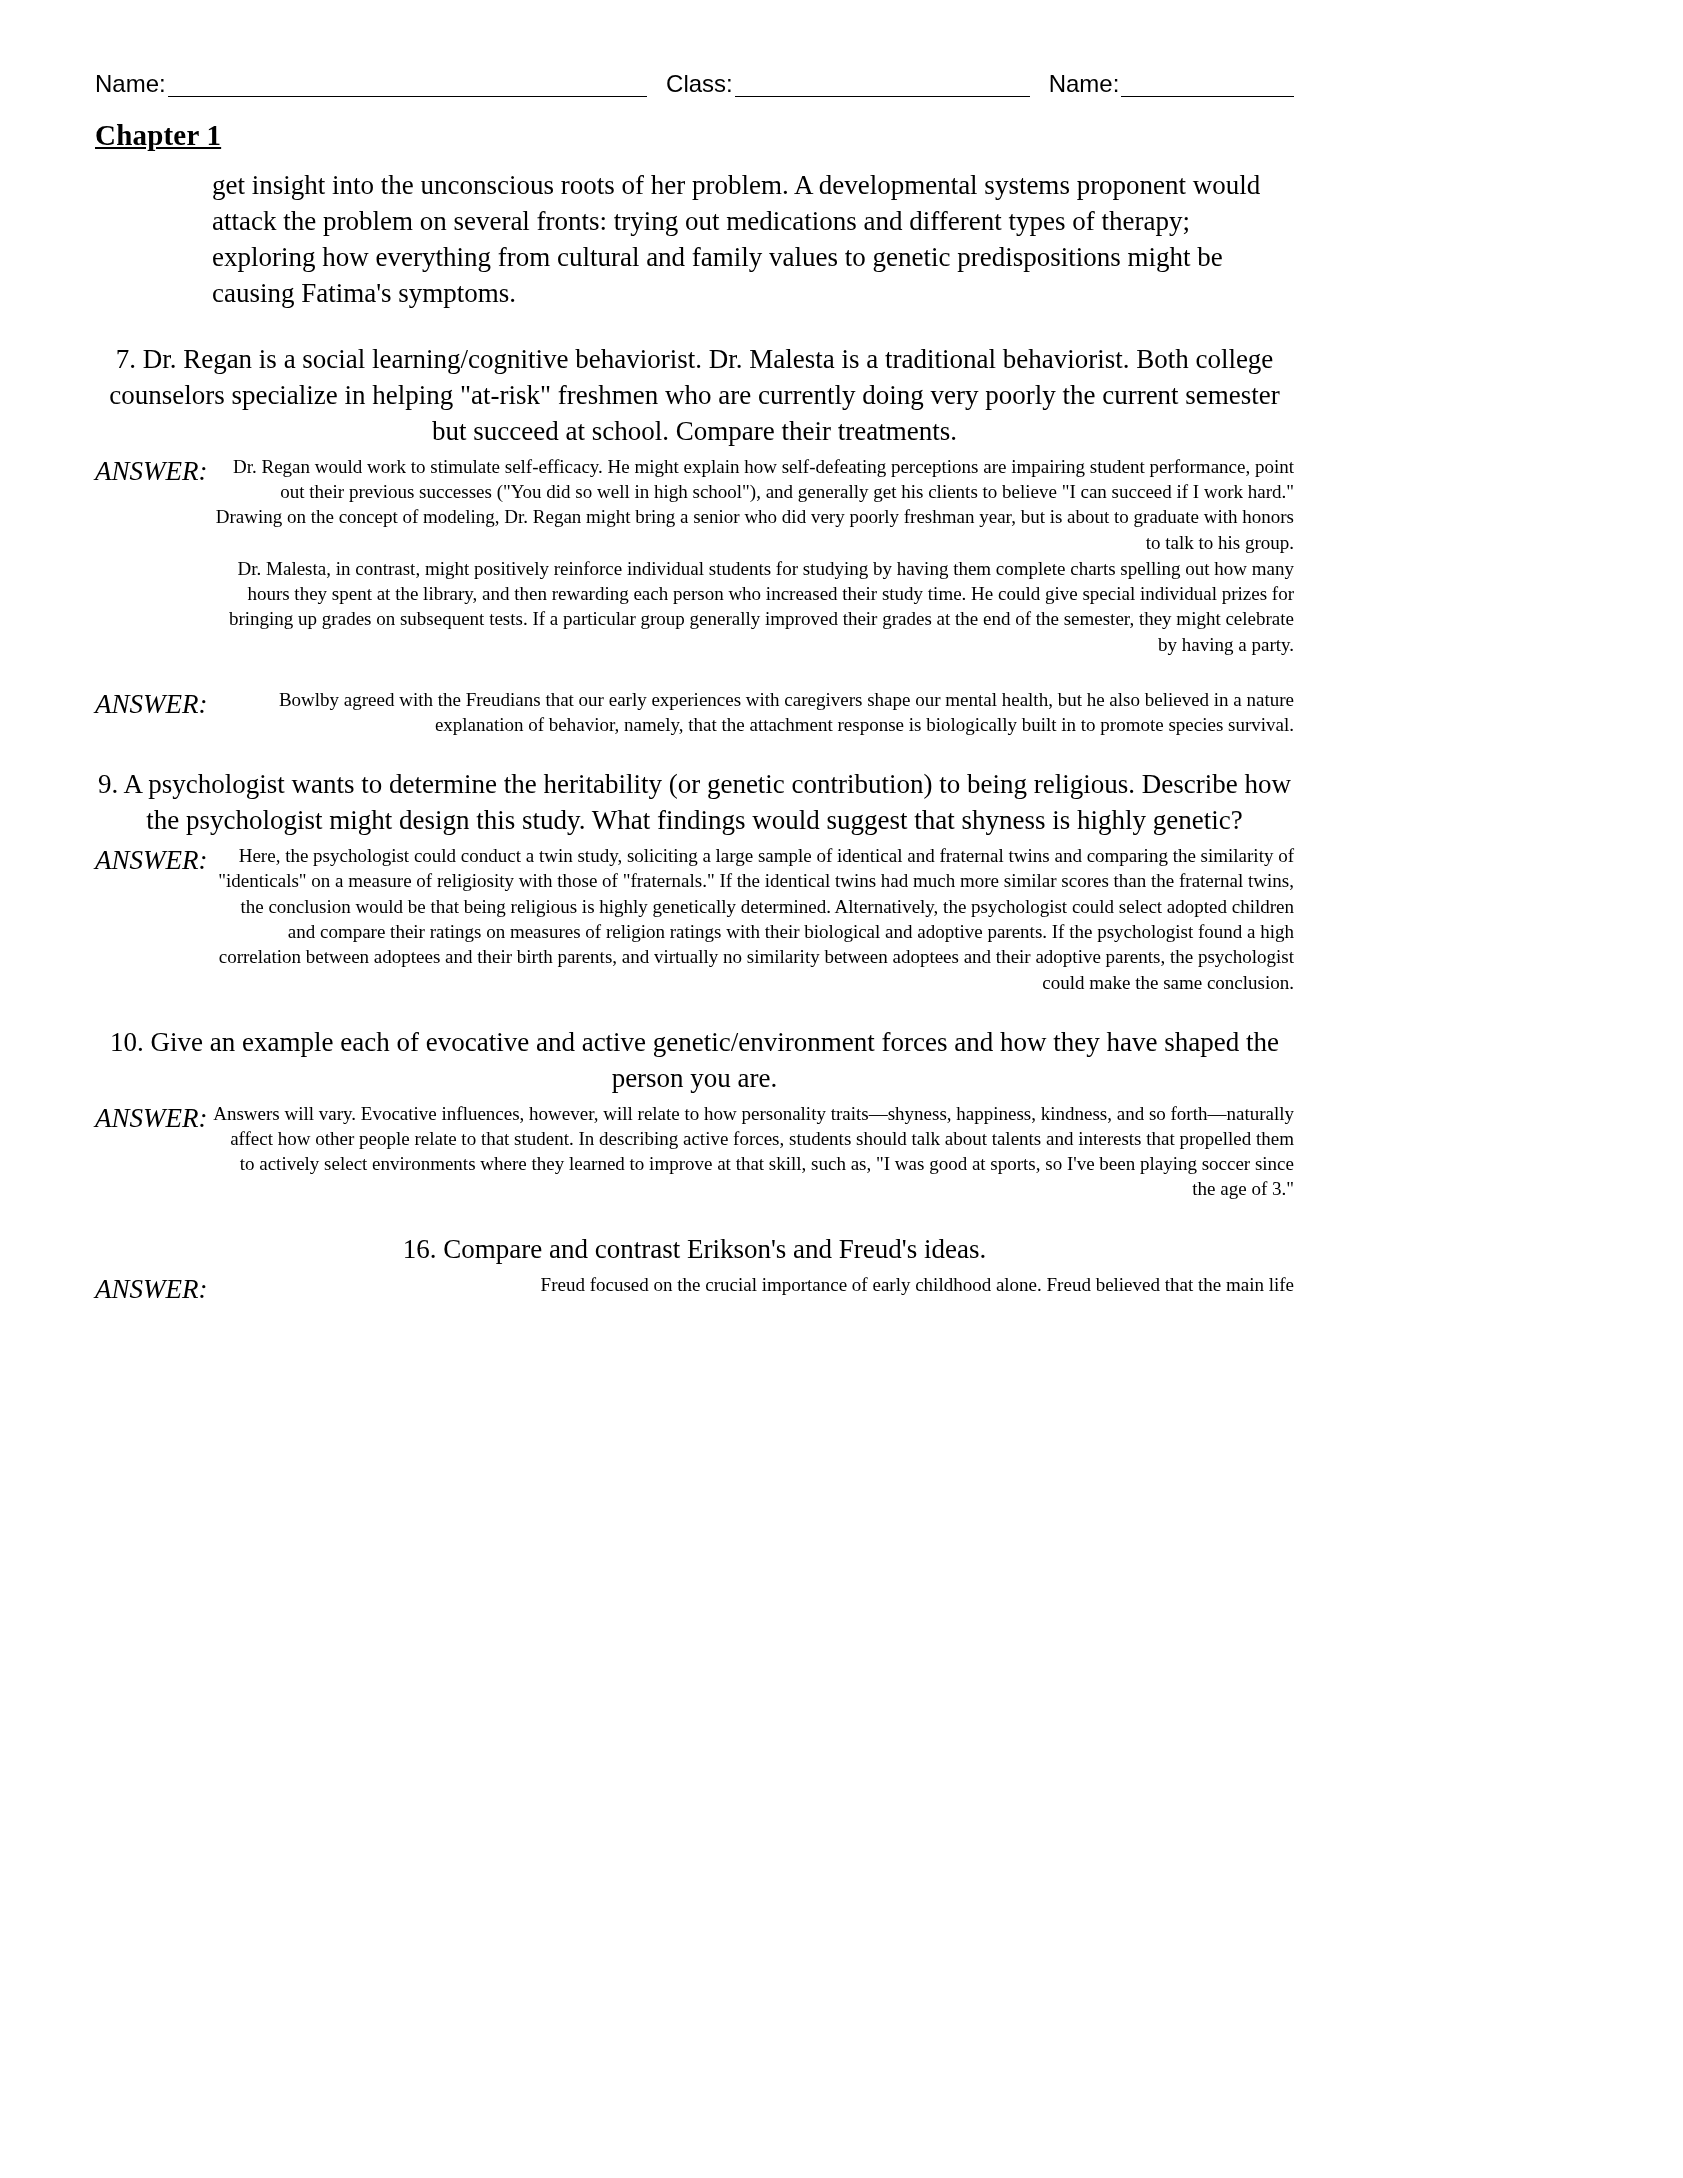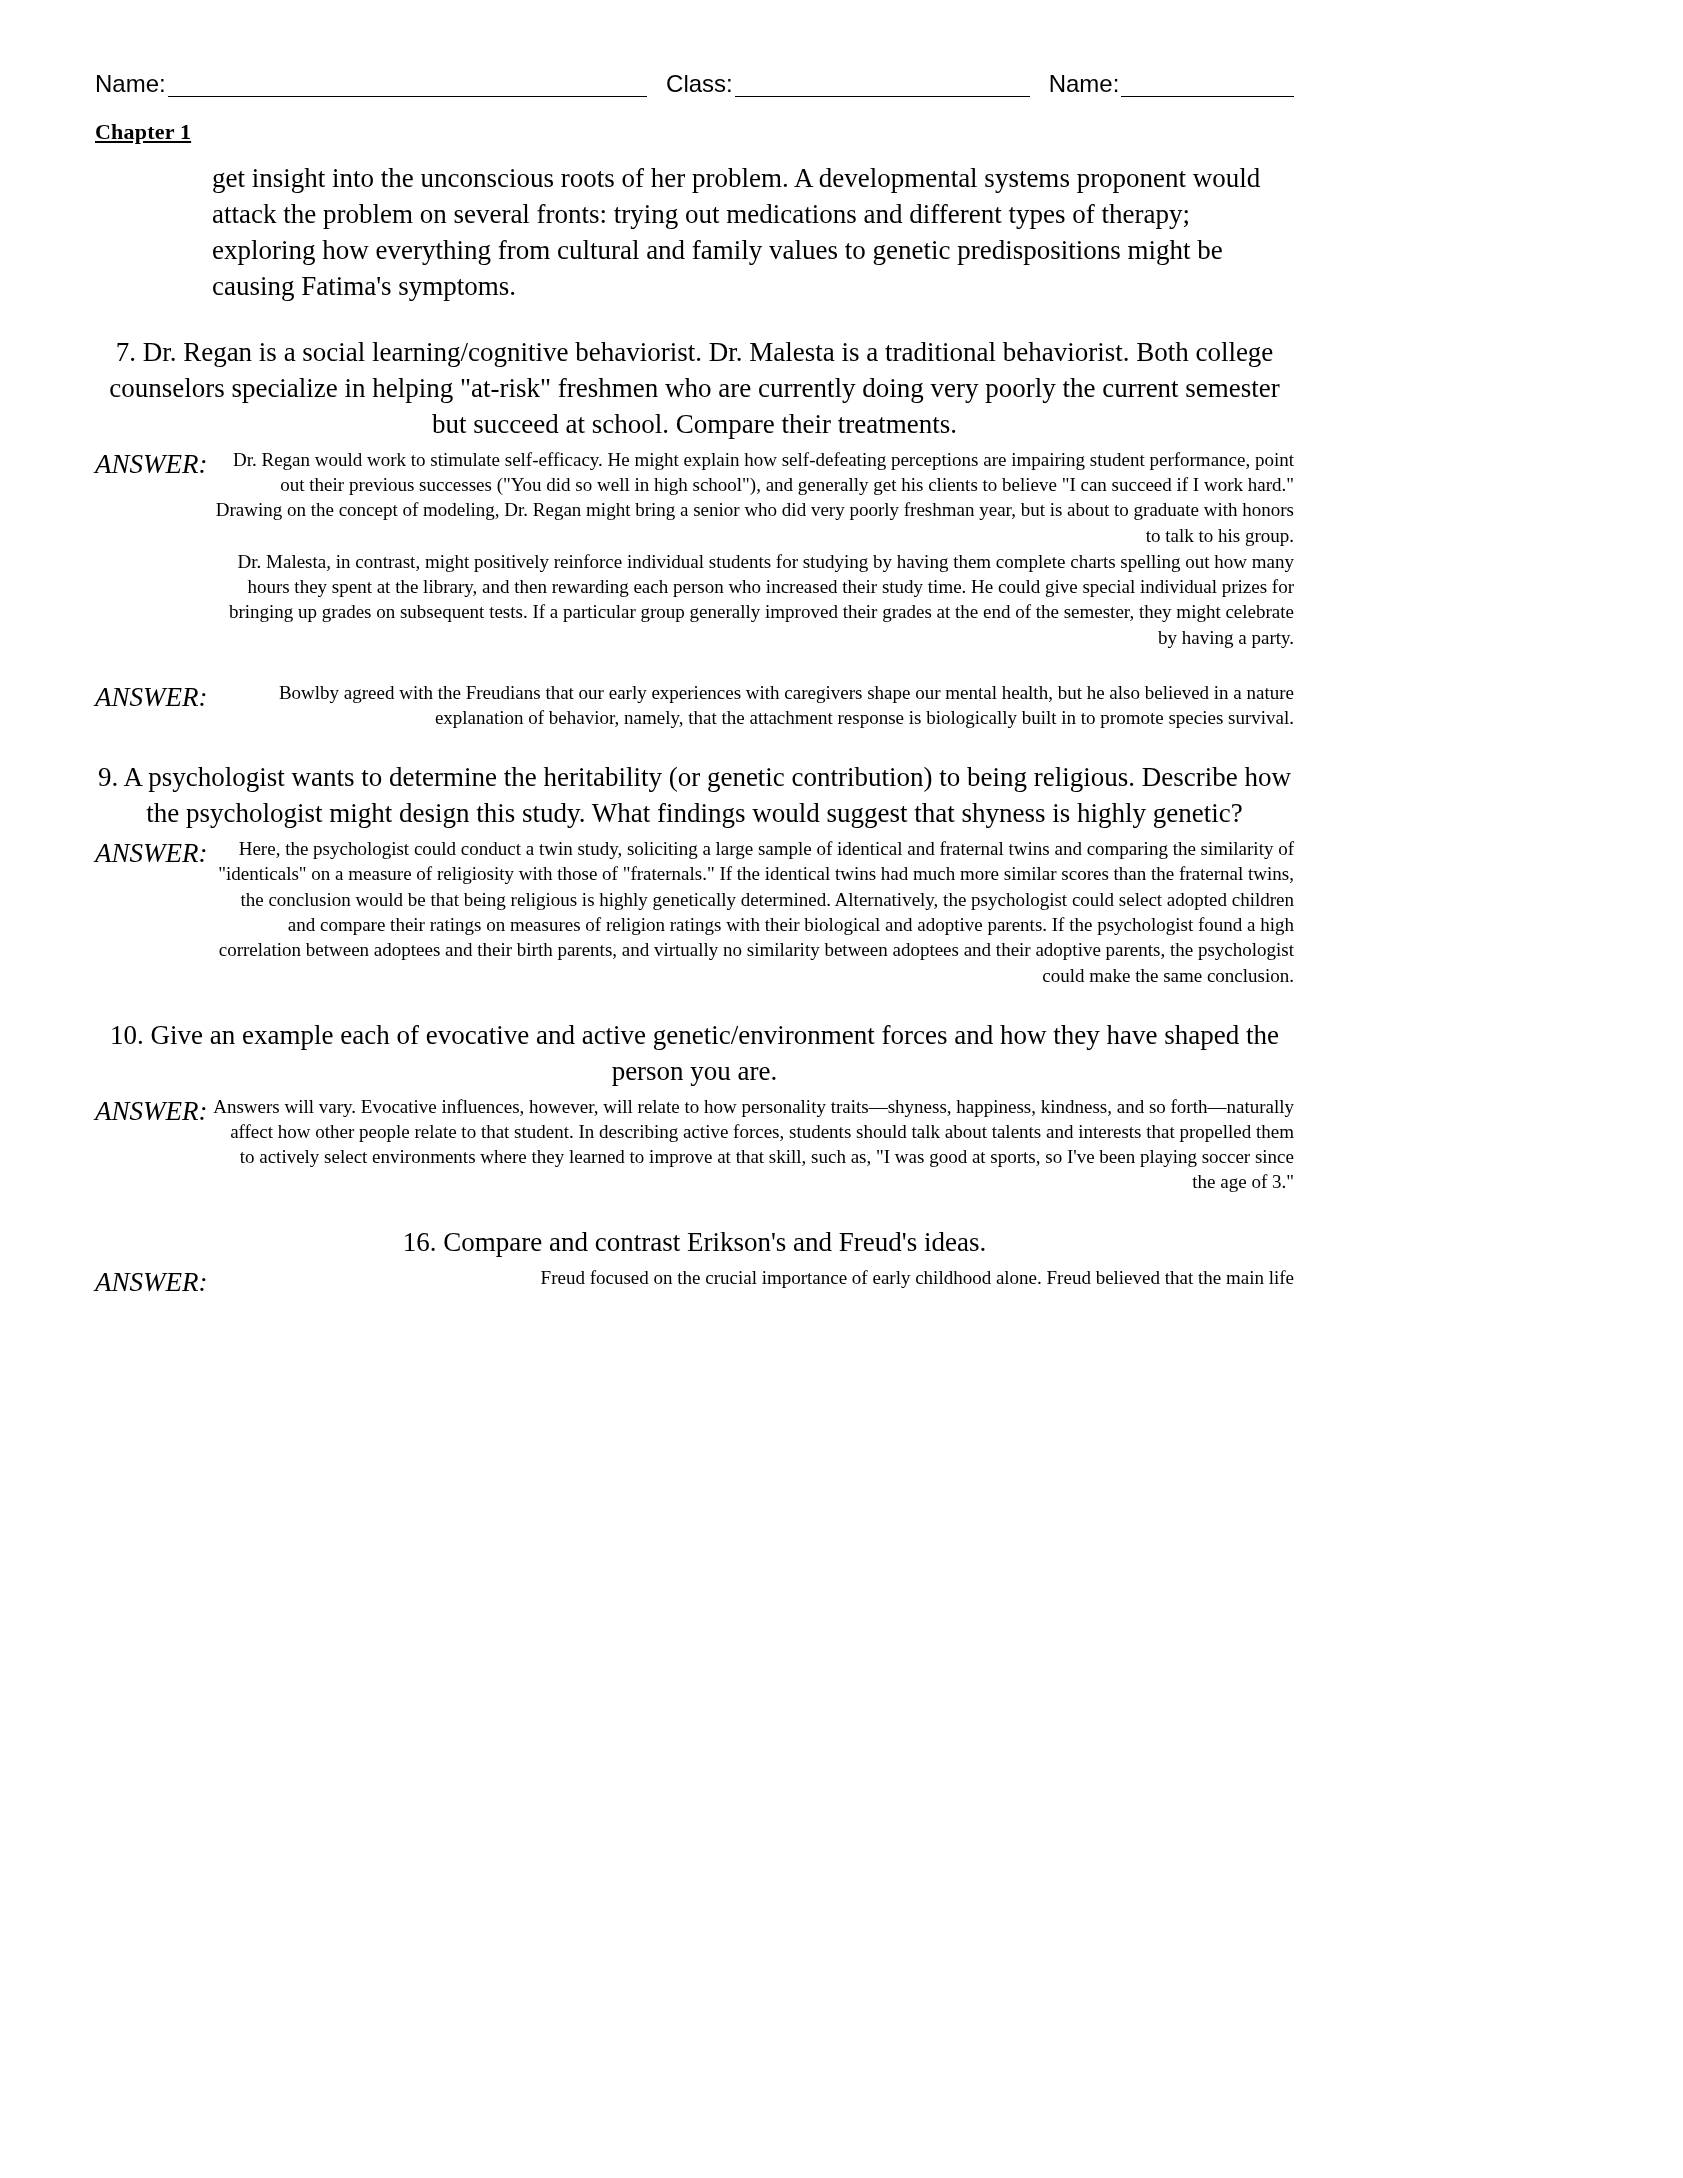--- a/index.html
+++ b/index.html
@@ -39,21 +39,21 @@
     height: 20px;
   }
   .rule-name { width: 564px; }
   .rule-class { width: 347px; }
   .rule-date { width: 203px; }
   .hdr-gap { width: 22px; }
 
   
   .chapter-title {
     font-family: "Liberation Serif", serif;
-    font-size: 22px;
+    font-size: 29px;
     font-weight: bold;
     text-decoration: underline;
     margin: 0 0 16px 0;
     letter-spacing: 0.2px;
   }
 
   
   .block {
     font-size: 27px;
     line-height: 1.33;

